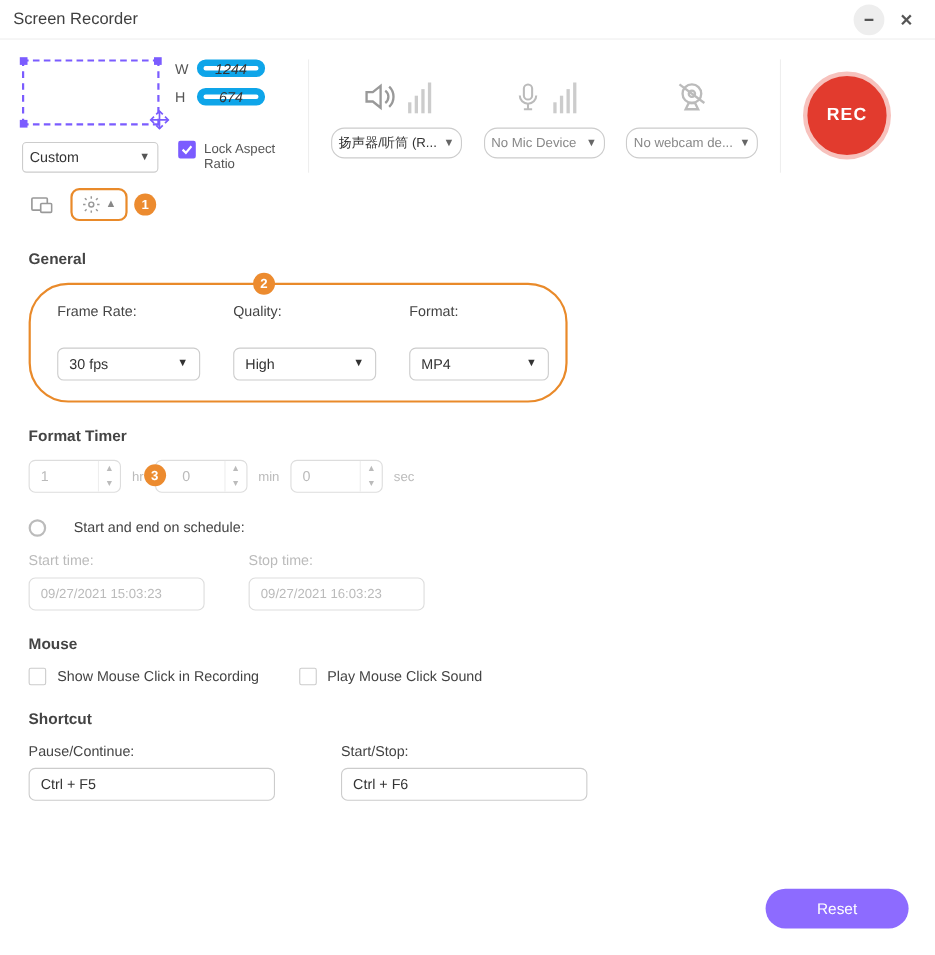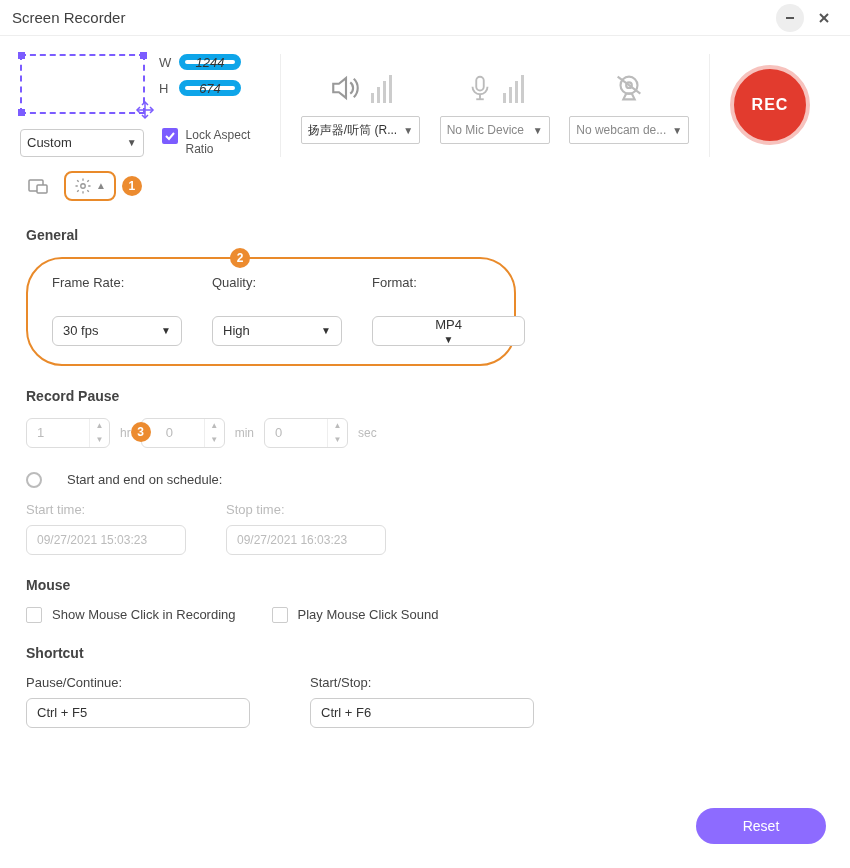--- a/index.html
+++ b/index.html
@@ -32,21 +32,21 @@
   .region-select .chev { font-size:10px; color:#555; }
 
   .lock-row { display:flex; align-items:flex-start; margin-top:8px; }
   .checkbox { width:16px; height:16px; border:2px solid #7b5cff; background:#7b5cff; border-radius:2px; display:flex; align-items:center; justify-content:center; margin-right:8px; }
   .checkbox svg { stroke:#fff; }
   .lock-label { font-size:12px; color:#555; line-height:1.2; }
 
   .devices { flex:1; display:flex; justify-content:space-around; border-left:1px solid #eee; border-right:1px solid #eee; padding:0 10px; }
   .device-col { display:flex; flex-direction:column; align-items:center; padding-top:6px; }
   .device-icon { height:56px; display:flex; align-items:center; color:#999; }
-  .device-select { border:1px solid #ccc; border-radius:2px; height:28px; font-size:12px; padding:0 6px; display:flex; align-items:center; color:#888; max-width:132px; min-width:110px; justify-content:space-between; }
+  .device-select { border:1px solid #ccc; border-radius:12px; height:28px; font-size:12px; padding:0 6px; display:flex; align-items:center; color:#888; max-width:132px; min-width:110px; justify-content:space-between; }
   .device-select .txt { white-space:nowrap; overflow:hidden; text-overflow:ellipsis; }
   .device-select.active .txt { color:#333; }
   .device-select .chev { font-size:10px; margin-left:6px; color:#666; }
 
   .rec-col { width:120px; display:flex; align-items:center; justify-content:center; }
   .rec-btn { width:80px; height:80px; border-radius:50%; background:#e23b2e; color:#fff; display:flex; align-items:center; justify-content:center; font-weight:700; font-size:16px; letter-spacing:1px; border:4px solid #f7c2bd; cursor:pointer; }
 
   .toolbar { display:flex; align-items:center; padding: 14px 22px 4px; gap:10px; }
   .tool-btn { width:32px; height:30px; border:1px solid transparent; border-radius:6px; display:flex; align-items:center; justify-content:center; color:#888; }
   .gear-box { border:2px solid #e98a2a; border-radius:8px; padding:2px 8px; display:flex; align-items:center; color:#888; height:30px; }
@@ -56,21 +56,21 @@
 
   .panel { padding: 0 26px; }
   .section-title { font-size:14px; font-weight:600; color:#444; margin-top:22px; margin-bottom:14px; }
 
   .highlight-box { border:2px solid #e98a2a; border-radius:36px; padding:16px 24px 18px; width:490px; position:relative; }
   .highlight-box .badge2 { position:absolute; top:-11px; left:206px; }
 
   .gen-grid { display:flex; gap:30px; }
   .gen-col .glabel { font-size:13px; color:#444; margin-bottom:26px; }
   .select { border:1px solid #ccc; border-radius:6px; height:30px; font-size:13px; padding:0 10px; display:flex; align-items:center; justify-content:space-between; color:#333; background:#fff; }
-  .w130{width:130px;} .w130b{width:130px;} .w130c{width:153px;flex-direction:column;}
+  .w130{width:130px;} .w130b{width:130px;} .w130c{width:127px;}
   .select .chev { font-size:10px; color:#333; }
 
   .radio-row { display:flex; align-items:center; margin:14px 0; }
   .radio { width:16px; height:16px; border:2px solid #bbb; border-radius:50%; margin-right:12px; }
   .radio-row .rlabel { font-size:13px; color:#444; }
 
   .timer-inputs { display:flex; align-items:center; gap:10px; }
   .spinner { display:flex; align-items:center; border:1px solid #ddd; border-radius:6px; height:30px; width:84px; color:#bbb; font-size:13px; padding-left:10px; }
   .spinner .ud { margin-left:auto; border-left:1px solid #eee; height:100%; display:flex; flex-direction:column; width:20px; }
   .spinner .ud span { flex:1; display:flex; align-items:center; justify-content:center; font-size:8px; color:#bbb; }
@@ -266,21 +266,21 @@
         <div class="gen-col">
           <div class="glabel">Format:</div>
           <div class="select w130c">
               <span>MP4</span>
               <span class="chev">▼</span>
             </div>
         </div>
       </div>
     </div>
 
-    <div class="section-title">Record Pause</div>
+    <div class="section-title">Format Timer</div>
     <div class="timer-inputs" style="position:relative;">
       <div class="spinner">
           <span>1</span>
           <div class="ud">
             <span>▲</span>
             <span>▼</span>
           </div>
         </div>
       <span class="unit">hr</span>
       <div style="position:relative;">

